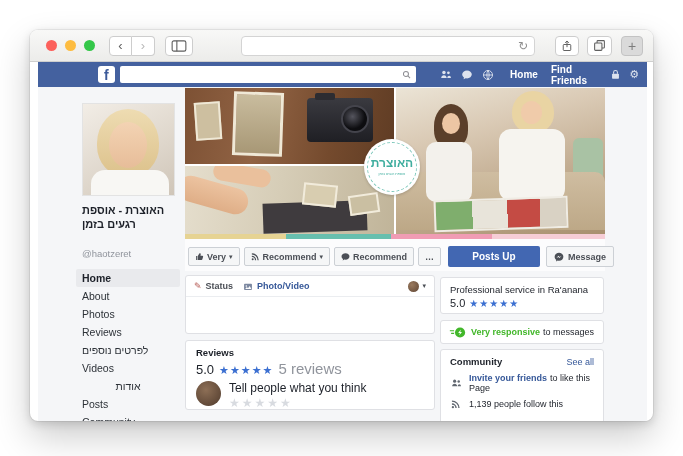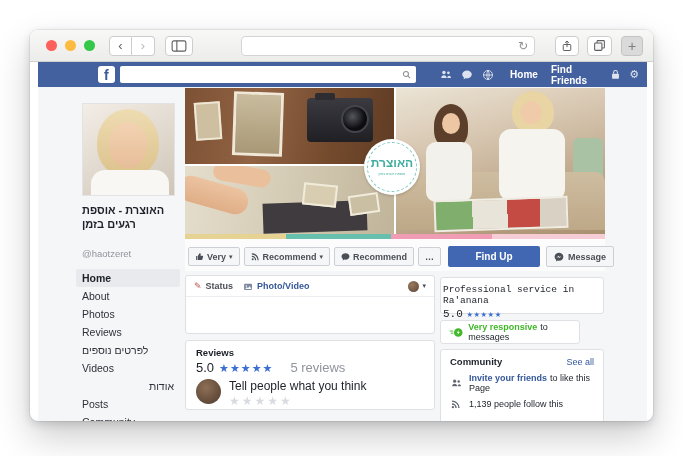--- a/index.html
+++ b/index.html
@@ -151,34 +151,34 @@
   .composer-body { display:flex; align-items:center; gap:7px; padding:7px 8px; }
   .avatar-sm { width:24px; height:24px; border-radius:50%; flex:0 0 auto;
     background:radial-gradient(circle at 35% 35%,#9a7a5e,#5a4132); }
   .write-ph { font-size:10px; color:#9197a3; }
 
   .reviews-card { left:147px; top:253px; width:250px; height:70px; padding:6px 10px; }
   .rev-title { font-size:9.5px; font-weight:bold; color:#1d2129; }
   .rev-score-row { margin-top:2px; display:flex; align-items:baseline; gap:5px; }
   .rev-score { font-size:13px; color:#1d2129; }
   .stars-blue { color:#3b6fd1; font-size:11px; letter-spacing:1px; }
-  .rev-count { font-size:13px; color:#90949c; margin-left:12px; }
+  .rev-count { font-size:15px; color:#90949c; margin-left:0; }
   .rev-prompt-row { margin-top:4px; display:flex; gap:8px; }
   .avatar-rv { width:25px; height:25px; border-radius:50%; flex:0 0 auto;
     background:radial-gradient(circle at 40% 35%,#8d6f56,#4f3a2c); }
   .prompt-text { font-size:12px; color:#1d2129; }
   .stars-empty { color:#d8dbe0; font-size:12px; letter-spacing:2px; margin-top:1px; }
 
-  .service-card { left:402px; top:190px; width:164px; height:37px; padding:6px 2px;font-family:Liberation Mono, monospace; }
+  .service-card { left:402px; top:190px; width:164px; height:37px; padding:6px 9px; }
   .svc-text { font-size:9.5px; color:#1d2129; }
   .svc-row { display:flex; align-items:baseline; gap:4px; margin-top:2px; }
   .svc-score { font-size:11px; color:#1d2129; }
   .svc-stars { color:#3b6fd1; font-size:10px; letter-spacing:1px; }
 
-  .resp-card { left:402px; top:233px; width:140px; height:24px; display:flex; align-items:center;
+  .resp-card { left:402px; top:233px; width:164px; height:24px; display:flex; align-items:center;
     gap:5px; padding:0 8px; font-size:9px; color:#1d2129; }
   .resp-hl { color:#42b72a; font-weight:bold; margin-right:3px; }
 
   .community-card { left:402px; top:262px; width:164px; height:80px; padding:6px 9px; }
   .comm-head { display:flex; align-items:baseline; }
   .comm-title { font-size:9.5px; font-weight:bold; color:#1d2129; }
   .see-all { margin-left:auto; font-size:9px; color:#365899; }
   .comm-row { display:flex; align-items:center; gap:7px; margin-top:6px; font-size:9px; color:#1d2129; }
   .comm-row .ic { color:#616770; display:flex; flex:0 0 12px; justify-content:center; }
   .comm-link { color:#365899; font-weight:bold; margin-right:3px; }
@@ -274,21 +274,21 @@
       </div>
       <div class="page-name" dir="rtl">האוצרת - אוספת רגעים בזמן</div>
       <div class="page-handle">@haotzeret</div>
       <div class="menu">
         <div class="menu-item active">Home</div>
         <div class="menu-item">About</div>
         <div class="menu-item">Photos</div>
         <div class="menu-item">Reviews</div>
         <div class="menu-item" dir="rtl" style="text-align:left">לפרטים נוספים</div>
         <div class="menu-item">Videos</div>
-        <div class="menu-item" dir="rtl" style="text-align:right">אודות</div>
+        <div class="menu-item" dir="rtl" style="text-align:center">אודות</div>
         <div class="menu-item">Posts</div>
         <div class="menu-item">Community</div>
       </div>
       <span class="create-btn">Create a Page</span>
     </div>
 
     <div class="cover">
       <div class="ph ph-tl">
         <div class="op1"></div>
           <div class="op2"></div>
@@ -345,21 +345,21 @@
         <span class="caret">▾</span>
       </span>
       <span class="act-btn">
         <svg width="9" height="9" viewBox="0 0 16 16" fill="#4b4f56">
             <path d="M8 2C4.1 2 1 4.6 1 7.8c0 1.8 1 3.4 2.6 4.5L3 15l3-1.5c.6.1 1.3.2 2 .2 3.9 0 7-2.6 7-5.9S11.9 2 8 2z"></path>
           </svg>
         <span>Recommend</span>
       </span>
       <span class="act-btn">…</span>
     </div>
-    <div class="signup">Find Up</div>
+    <div class="signup">Posts Up</div>
     <div class="message">
       <svg width="10" height="10" viewBox="0 0 16 16" fill="#4b4f56">
           <path d="M8 1C4.1 1 1 3.9 1 7.5c0 2 1 3.8 2.5 5V15l2.4-1.3c.7.2 1.4.3 2.1.3 3.9 0 7-2.9 7-6.5S11.9 1 8 1zm.8 8.6L7 7.8 3.8 9.6 7.2 6 9 7.8 12.2 6z"></path>
         </svg>
       <span>Message</span>
     </div>
 
     <div class="card composer">
       <div class="composer-head">
         <span class="tab-status">

